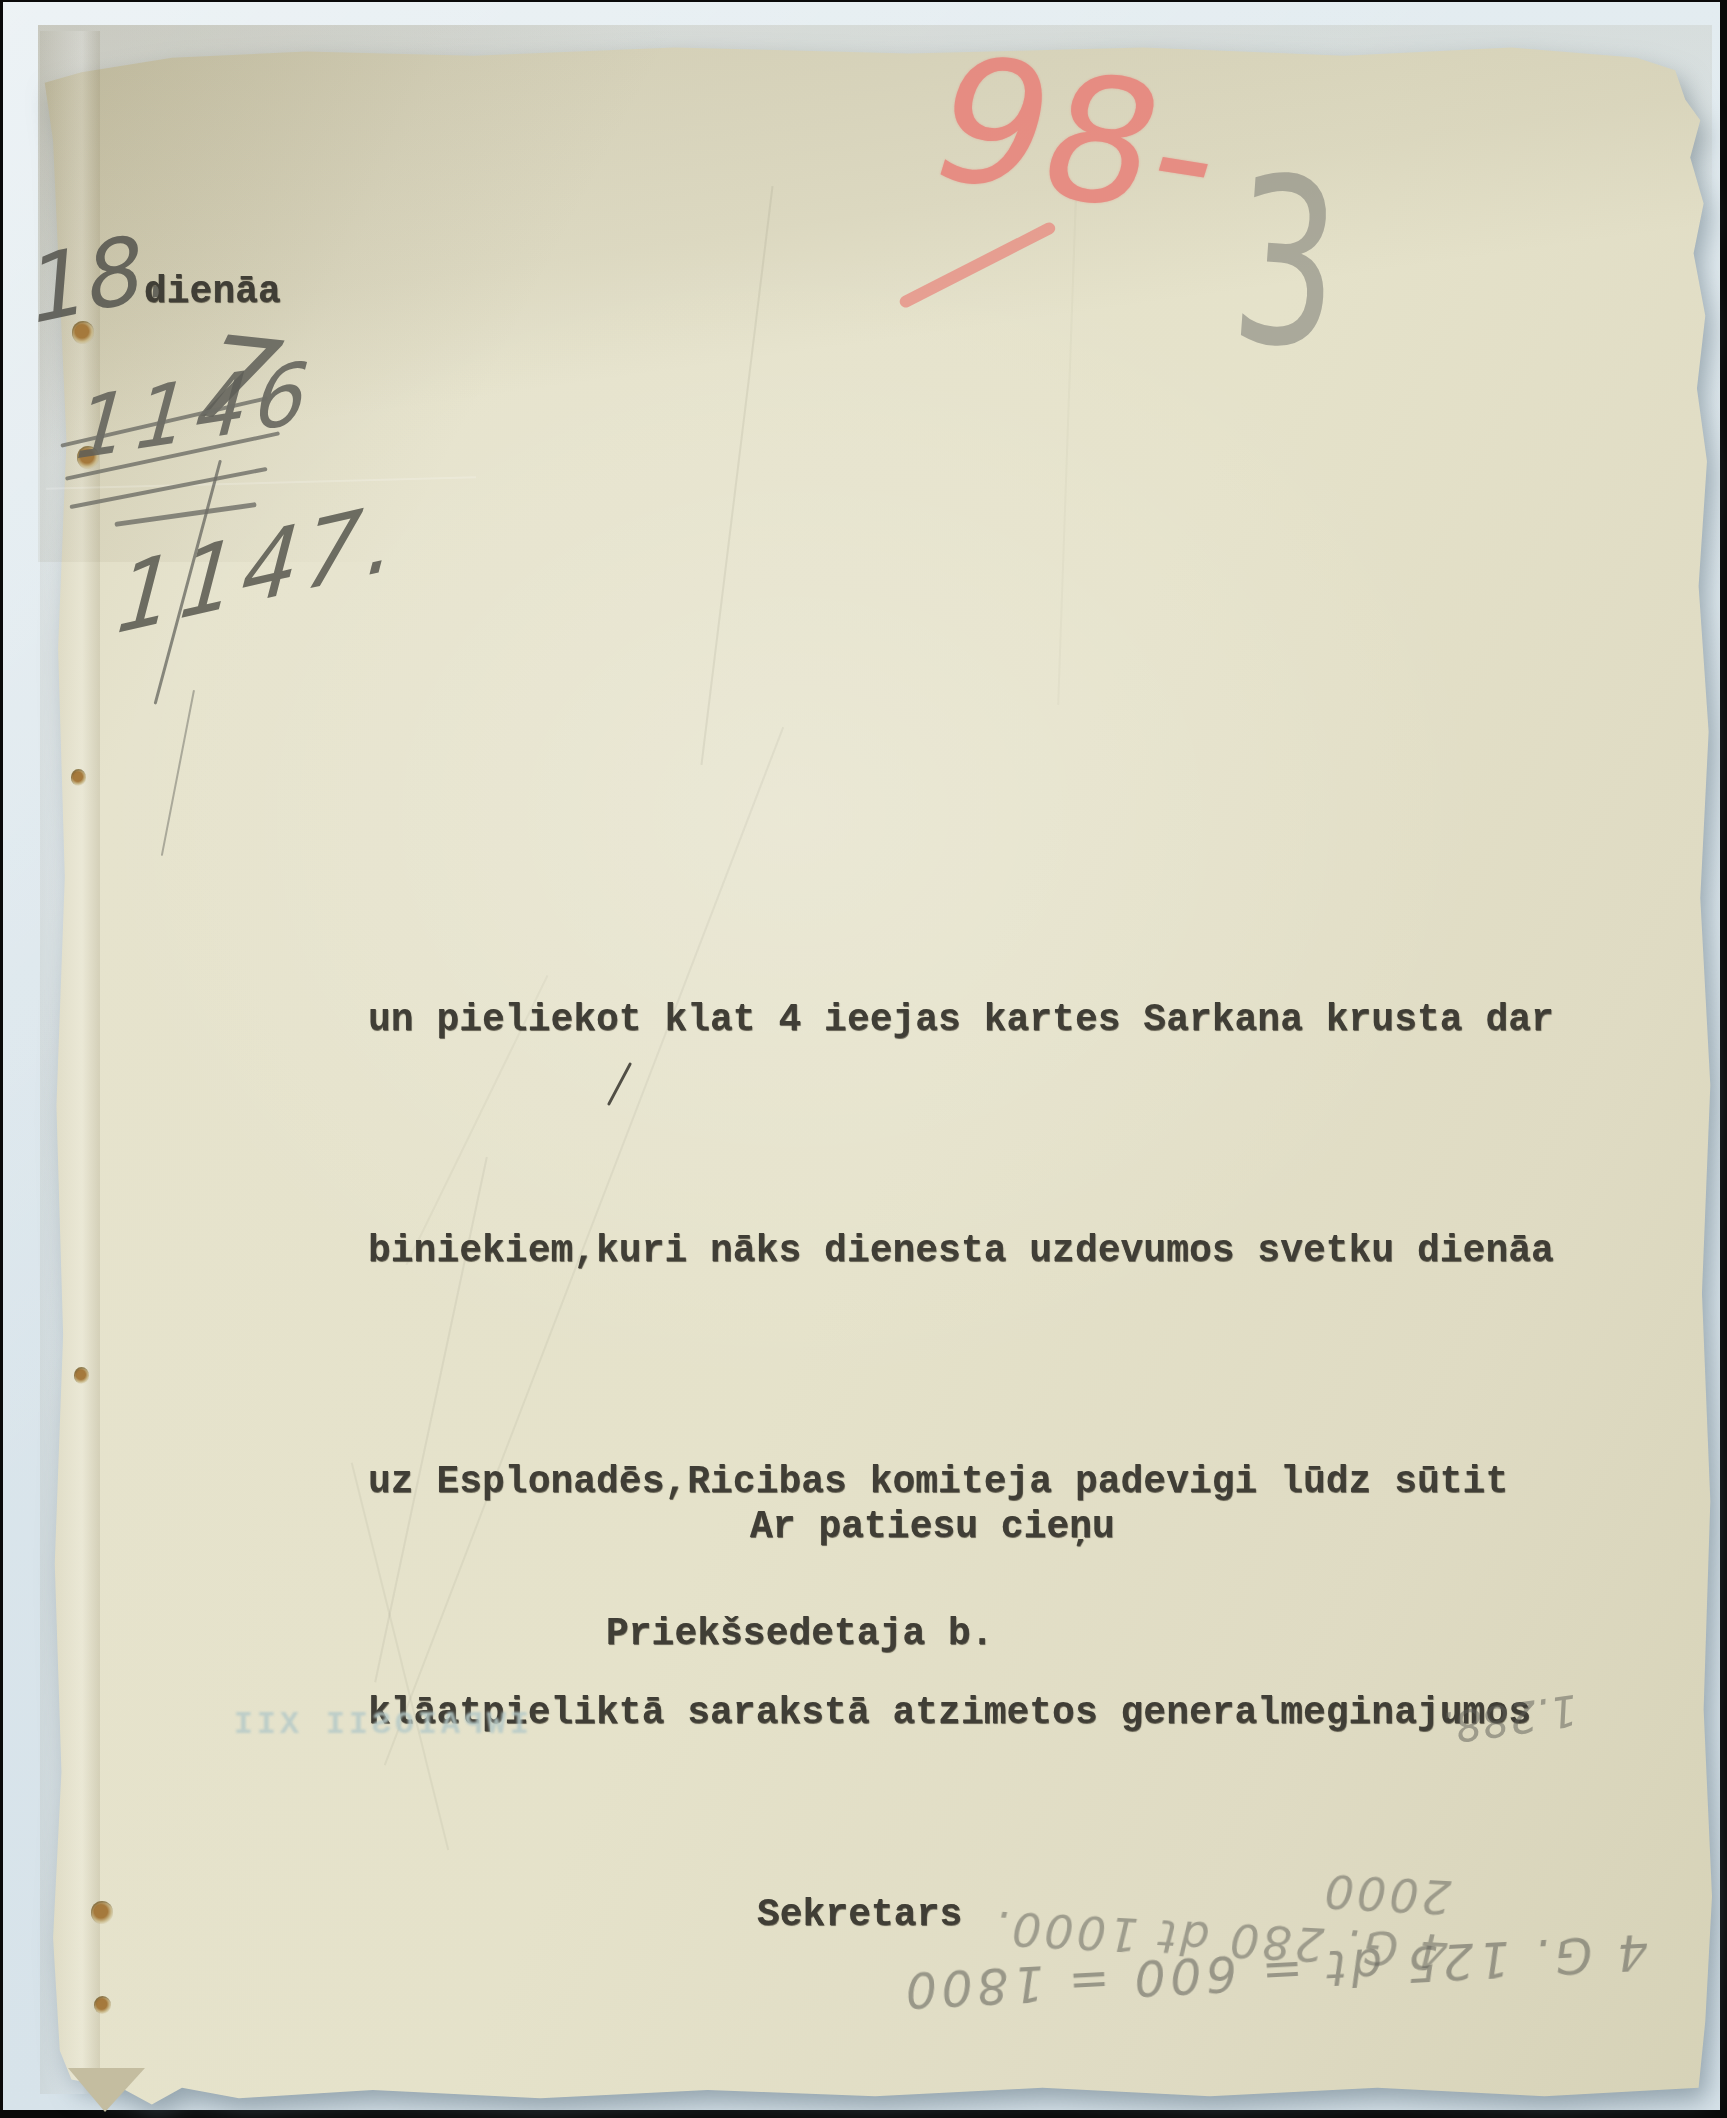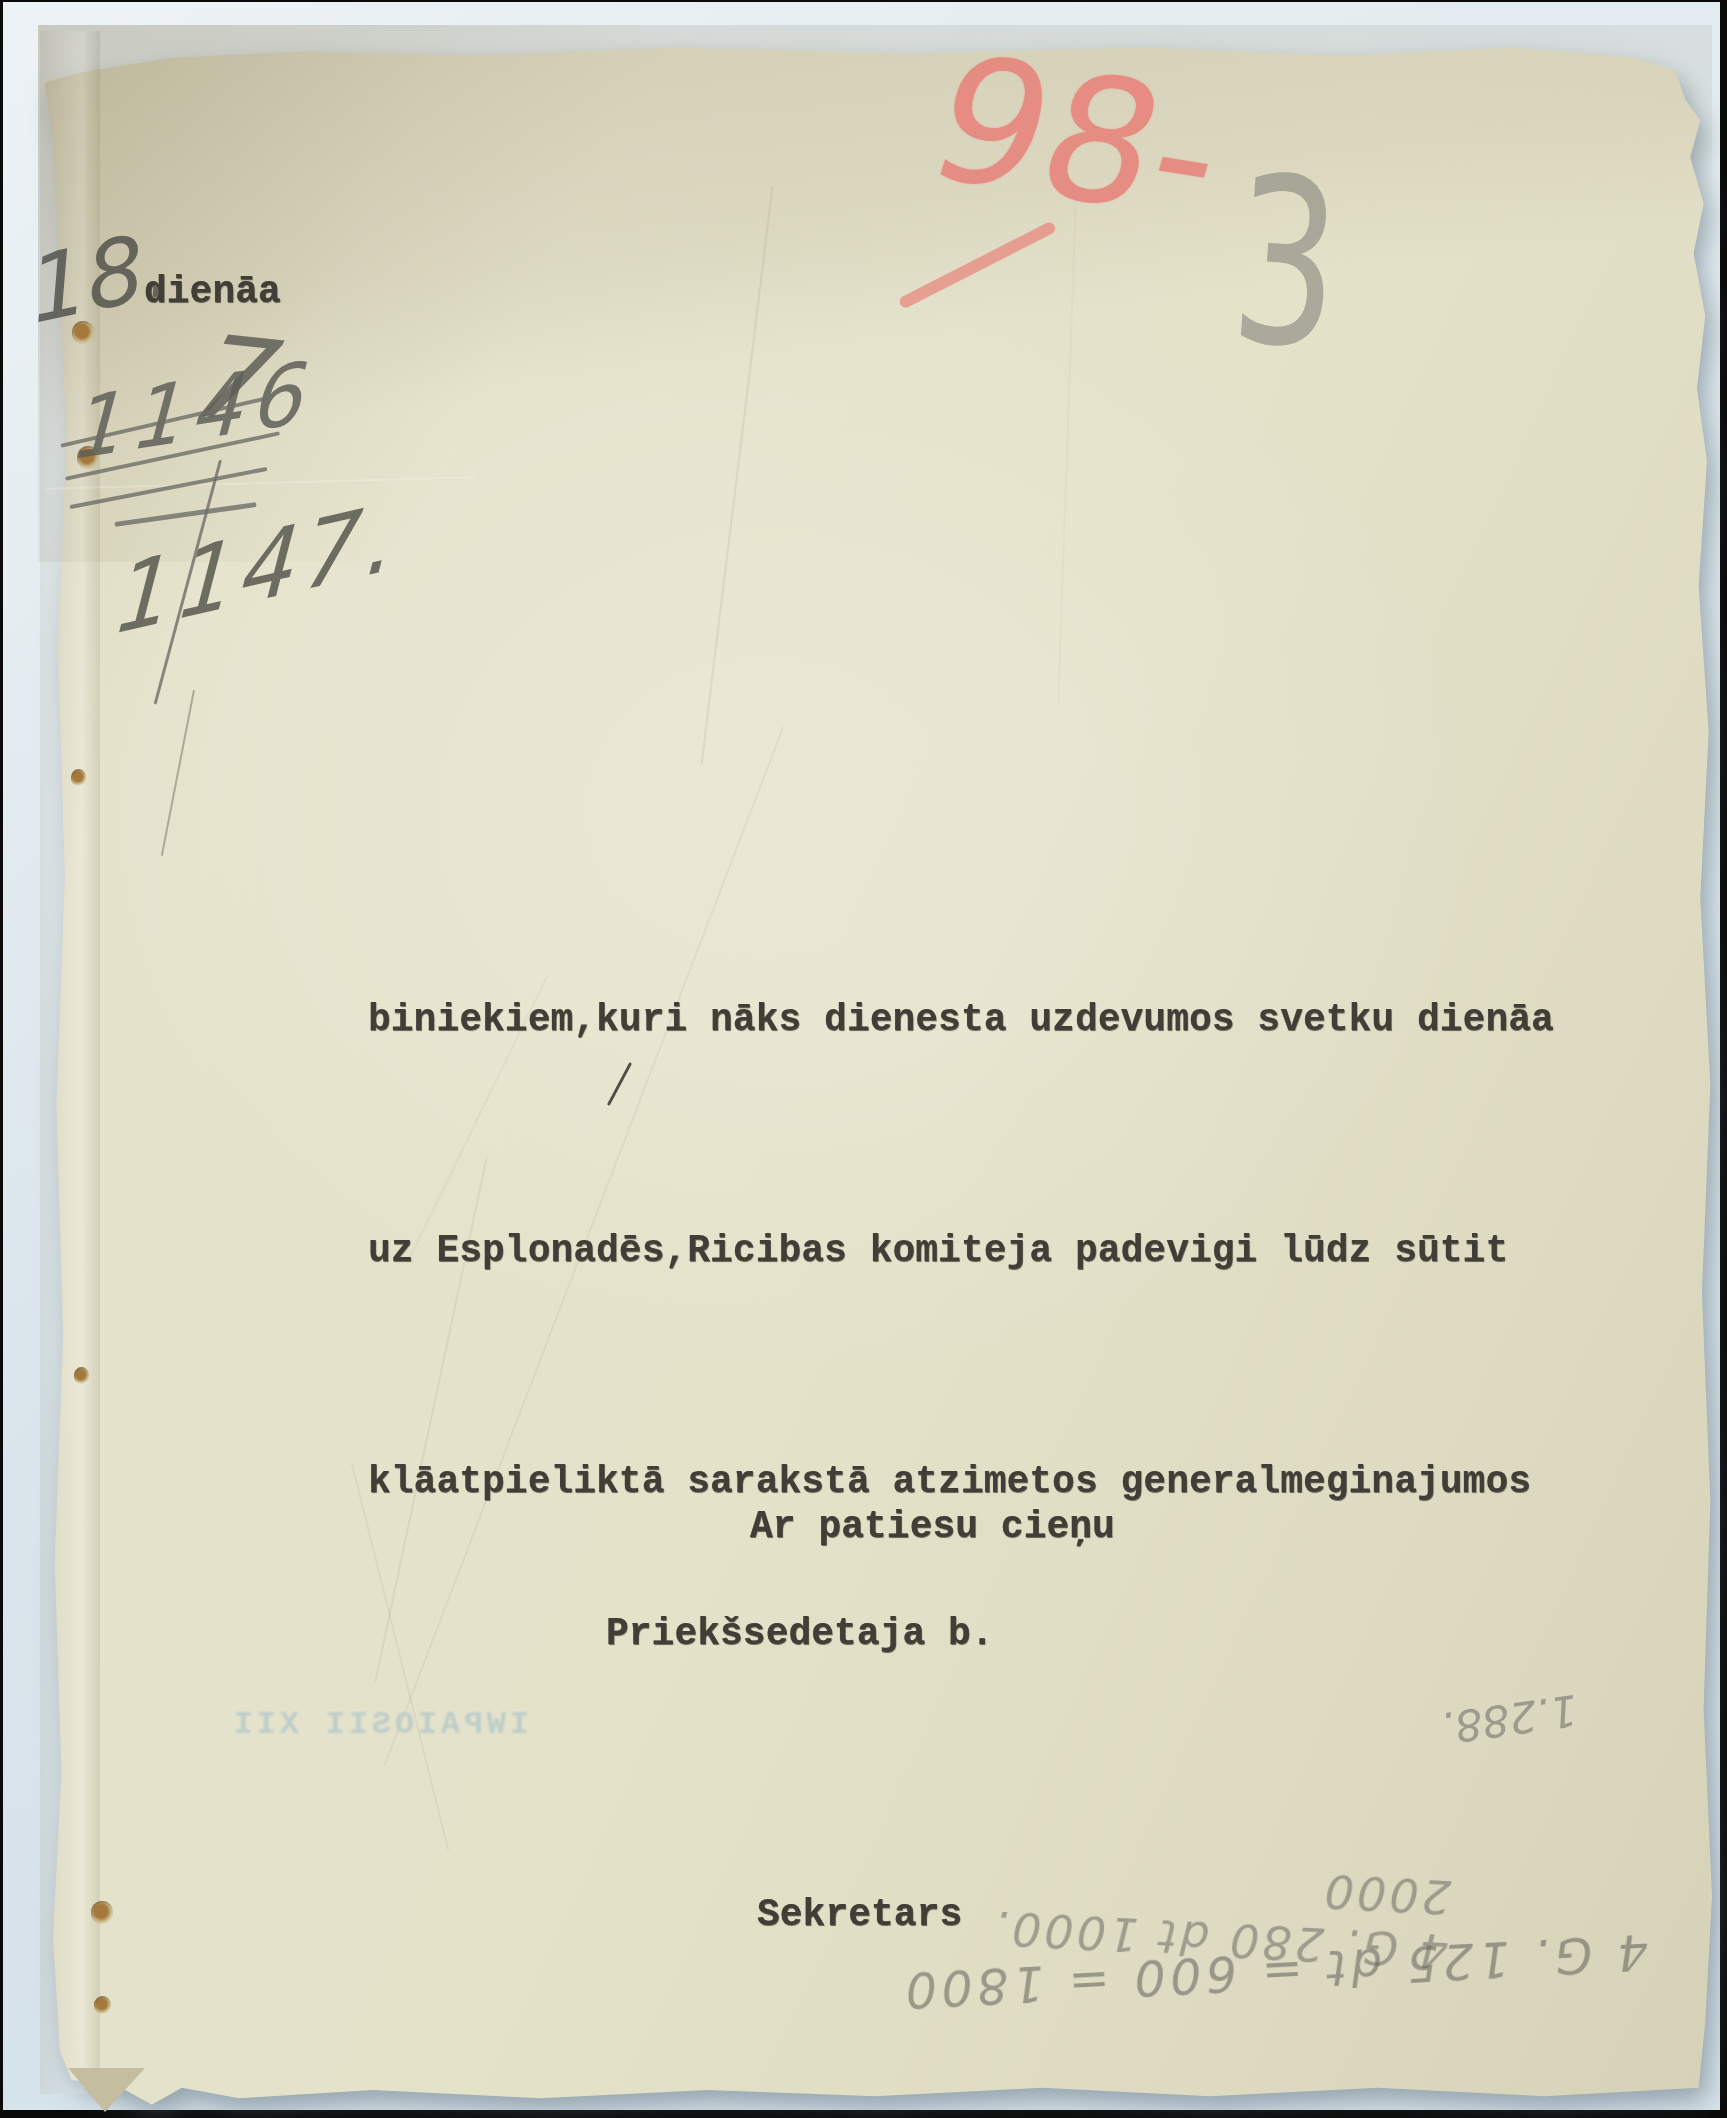--- a/index.html
+++ b/index.html
@@ -160,20 +160,21 @@
   <div class="pencil-line" style="left:193px;top:690px;width:2.3px;height:169px;transform:rotate(11deg);transform-origin:top center;opacity:.5;"></div>
 
   <div class="pencil" style="left:114px;top:515px;font-size:91px;letter-spacing:6.1px;transform:rotate(-13deg) skewX(-18deg);color:#58584f;">1147.</div>
 
   <div class="red-crayon" style="left:937px;top:37px;font-size:173px;transform:rotate(9deg) skewX(-8deg);">98-</div>
   <div class="red-stroke" style="left:891px;top:259px;width:173px;height:12.3px;transform:rotate(-27deg);"></div>
   <div class="pencil" style="left:1213px;top:130px;font-size:230px;font-style:normal;transform:rotate(4deg) scaleX(.72);color:#84847c;opacity:.6;">3</div>
 
 
   <div class="body-block">
+    <div class="line">un pieliekot klat 4 ieejas kartes Sarkana krusta dar</div>
     <div class="line">biniekiem,kuri nāks dienesta uzdevumos svetku dienāa</div>
     <div class="line">uz Esplonadēs,Ricibas komiteja padevigi lūdz sūtit</div>
     <div class="line">klāatpieliktā sarakstā atzimetos generalmeginajumos</div>
     
     
   </div>
 
   <div class="pencil-line" style="left:618px;top:1060px;width:3.1px;height:48px;transform:rotate(28deg);background:#403e36;opacity:.9;"></div>
 
   <div class="typed" style="left:750px;top:1505px;">Ar patiesu cieņu</div>

